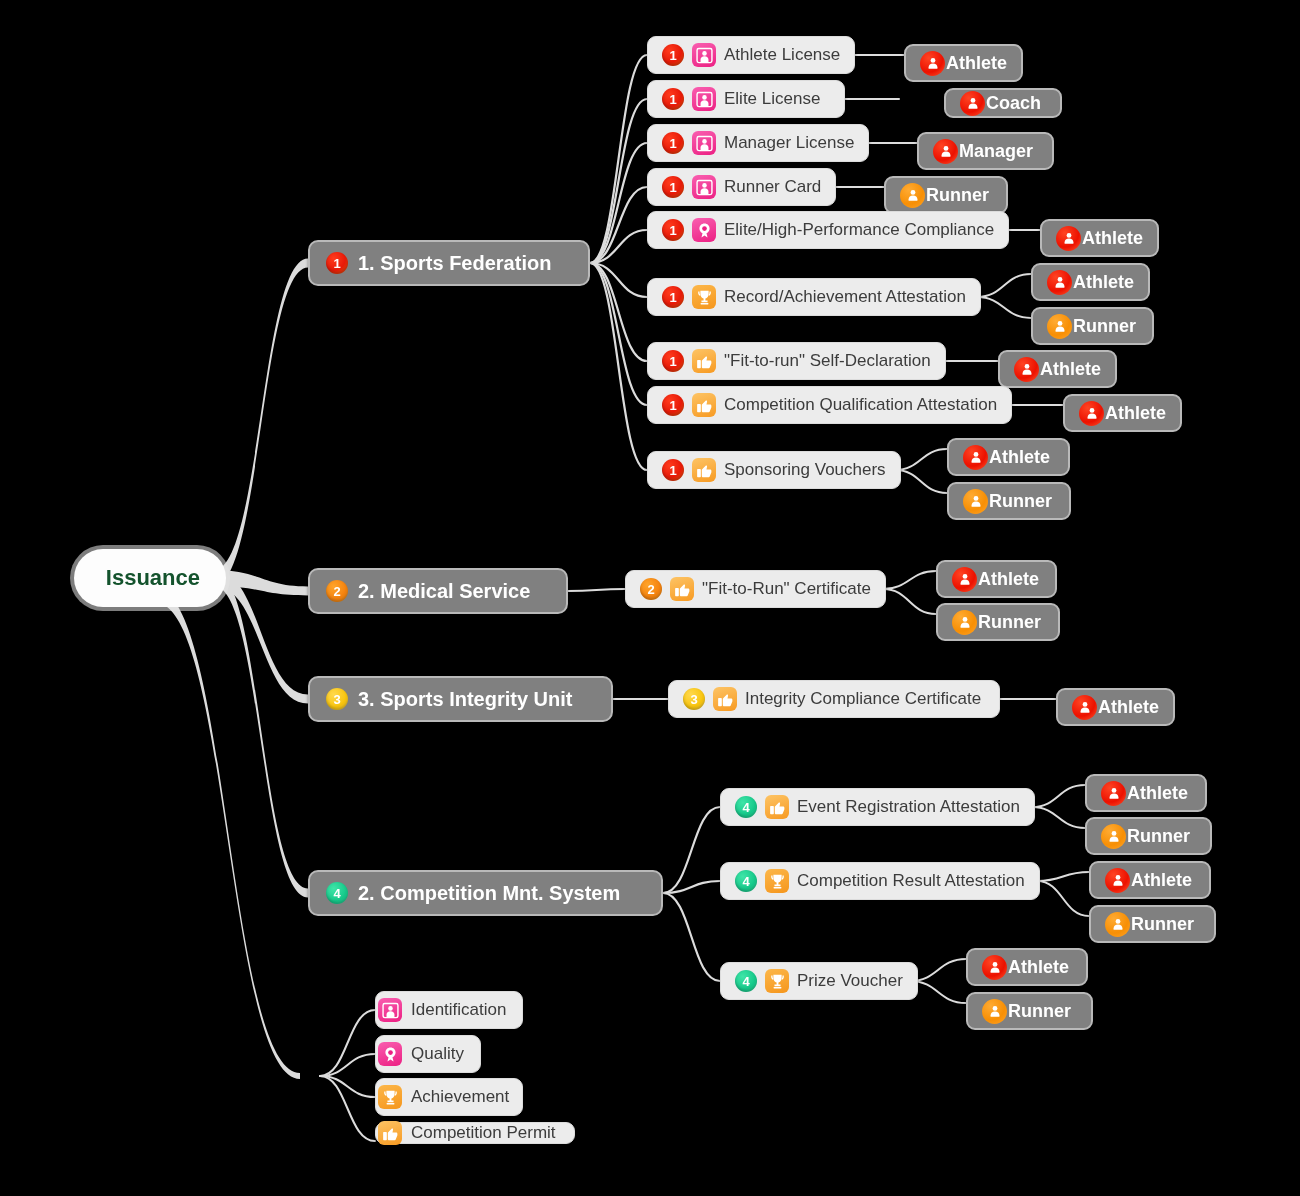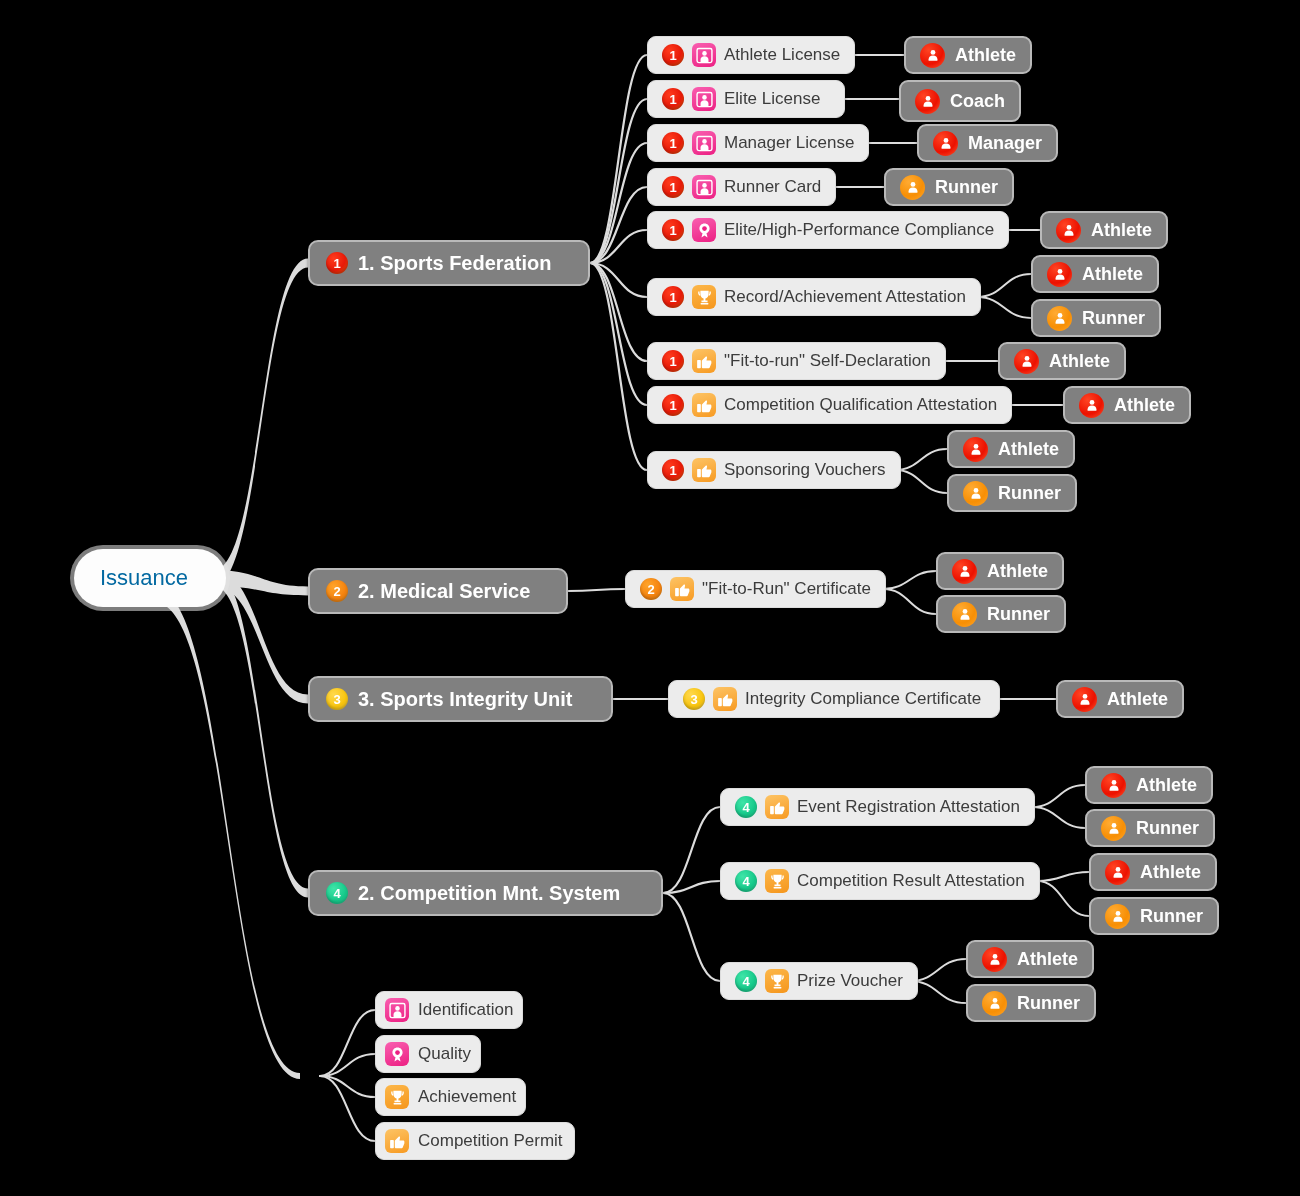--- a/index.html
+++ b/index.html
@@ -16,23 +16,23 @@
   .node{
     position:absolute;display:flex;align-items:center;
     box-sizing:border-box;white-space:nowrap;
     border-radius:9px;
   }
 
   
   .root{
     background:#fdfdfd;border-radius:40px;
     padding:0 26px;height:58px;
-    color:#0369a1;font-size:22px;font-weight:normal;
+    color:#14532d;font-size:22px;font-weight:bold;
     box-shadow:0 0 0 4px rgba(228,228,228,.55);
-    justify-content:flex-start;
+    justify-content:flex-end;
   }
 
   
   .branch{
     background:#808080;color:#ffffff;
     font-size:20px;font-weight:bold;
     padding:0 16px;height:46px;
     border:2px solid #b9b9b9;border-radius:10px;
     box-shadow:0 2px 3px rgba(0,0,0,.45);
     gap:10px;
@@ -48,27 +48,28 @@
     gap:8px;
   }
 
   
   .role{
     background:#808080;color:#ffffff;
     font-size:18px;font-weight:bold;
     padding:0 14px;height:38px;
     border:2px solid #b9b9b9;border-radius:9px;
     box-shadow:0 2px 3px rgba(0,0,0,.5);
-    gap:10px;
+    gap:1px;
+    margin-top:8px;
   }
 
   
   .legend-item{
     background:#ececec;color:#3c3c3c;
-    font-size:17px;padding:0 9px;height:38px;
+    font-size:17px;padding:0 2px;height:38px;
     border:1px solid #dcdcdc;border-radius:9px;
     box-shadow:0 2px 3px rgba(0,0,0,.5);
     gap:9px;
   }
   .legend-root{
     color:#070707;font-size:19px;font-weight:bold;
     line-height:1.15;white-space:normal;width:150px;
     text-align:right;display:block;
   }
 
@@ -186,21 +187,21 @@
       <span class="numbadge nb1">1</span>
       <span class="ticon ti-identification">
         <svg width="17" height="17" viewBox="0 0 24 24">
           <rect x="1.5" y="2" width="21" height="20" rx="2.5" fill="none" stroke="#ffffff" stroke-width="2"></rect>
           <circle cx="12" cy="9" r="3.2" fill="#ffffff"></circle>
           <path d="M12 13.2c-3.4 0-5.6 2.2-5.6 4.6V22h11.2v-4.2c0-2.4-2.2-4.6-5.6-4.6z" fill="#ffffff"></path>
         </svg>
       </span>
       <span class="label">Elite License</span>
     </div>
-    <div class="node role" style="left: 899px; top: 80px; height: 42px; min-width: 118px;">
+    <div class="node role" style="left: 944px; top: 80px; height: 30px; min-width: 118px;">
       <span class="roleicon ri-coach">
         <svg width="16" height="16" viewBox="0 0 24 24">
           <circle cx="12" cy="8.2" r="3.6" fill="#ffffff"></circle>
           <path d="M12 12.6c-4.0 0-6.6 2.6-6.6 5.6v2.6h13.2v-2.6c0-3.0-2.6-5.6-6.6-5.6z" fill="#ffffff"></path>
         </svg>
       </span>
       <span class="label">Coach</span>
     </div>
     <div class="node cred" style="left: 647px; top: 124px; height: 38px; min-width: 219px;">
       <span class="numbadge nb1">1</span>
@@ -523,21 +524,21 @@
     <div class="node legend-item" style="left: 375px; top: 1078px; height: 38px; min-width: 148px;">
       <span class="ticon ti-achievement">
         <svg width="17" height="17" viewBox="0 0 24 24">
           <path d="M6.2 2.4h11.6v4.3c0 3.5-2.0 6.2-4.5 6.7v3.0h3.0v2.2H7.7v-2.2h3.0v-3.0C8.2 12.9 6.2 10.2 6.2 6.7V2.4z" fill="#ffffff"></path>
           <path d="M5.6 3.4H3.1v2.1c0 2.1 1.2 3.6 2.9 3.9V7.3c-.6-.3-1.0-1.0-1.0-1.8V3.4z M18.4 3.4h2.5v2.1c0 2.1-1.2 3.6-2.9 3.9V7.3c.6-.3 1.0-1.0 1.0-1.8V3.4z" fill="#ffffff"></path>
           <rect x="6.5" y="19.6" width="11" height="2.2" rx=".6" fill="#ffffff"></rect>
         </svg>
       </span>
       <span class="label">Achievement</span>
     </div>
-    <div class="node legend-item" style="left: 375px; top: 1122px; height: 38px; min-width: 200px;">
+    <div class="node legend-item" style="left: 375px; top: 1122px; height: 22px; min-width: 200px;">
       <span class="ticon ti-competition-permit">
         <svg width="17" height="17" viewBox="0 0 24 24">
           <path d="M9.4 21.6h8.0c1.0 0 1.8-.6 2.1-1.5l2.1-5.4c.1-.2.1-.4.1-.6v-1.6c0-1.0-.8-1.8-1.8-1.8h-5.1l.8-3.9.0-.3c0-.4-.2-.8-.4-1.1l-.9-.9-5.6 5.6c-.3.3-.5.8-.5 1.3v8.4c0 1.0.8 1.8 1.8 1.8z" fill="#ffffff"></path>
           <rect x="1.6" y="10.0" width="5.2" height="11.6" rx="1.0" fill="#ffffff"></rect>
         </svg>
       </span>
       <span class="label">Competition Permit</span>
     </div>
   </div>
 

